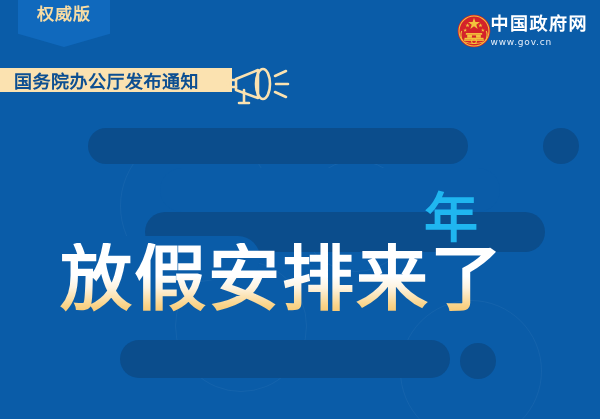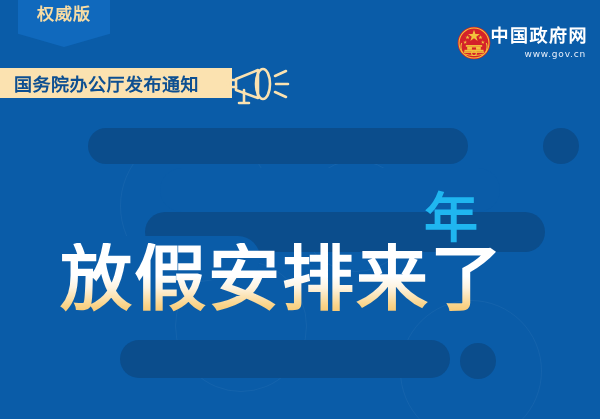--- a/index.html
+++ b/index.html
@@ -76,47 +76,46 @@
     font-weight: bold;
     letter-spacing: 1px;
     line-height: 1;
     font-family: Liberation Serif, serif;
   }
 
   
   .gov-logo {
     position: absolute;
     right: 12px;
-    top: 26px;
+    top: 14px;
     display: flex;
     align-items: center;
   }
   .emblem { width: 34px; height: 34px; flex: none; }
   .gov-text { display: flex; flex-direction: column; line-height: 1; }
   .gov-name {
     color: #ffffff;
     font-size: 18px;
     font-weight: bold;
     letter-spacing: 1.5px;
   }
   .gov-url {
     color: #e6eefa;
     font-size: 9px;
     letter-spacing: 0.8px;
     margin-top: 5px;
-    margin-left: 34px;
   }
 
   
   .notice {
     position: absolute;
     left: 0;
     top: 68px;
     width: 232px;
-    height: 30px;
+    height: 24px;
     background: #fbe2b0;
     display: flex;
     align-items: center;
   }
   .notice-text {
     color: #0d4f91;
     font-size: 18px;
     font-weight: bold;
     letter-spacing: 0.5px;
     margin-left: 14px;

